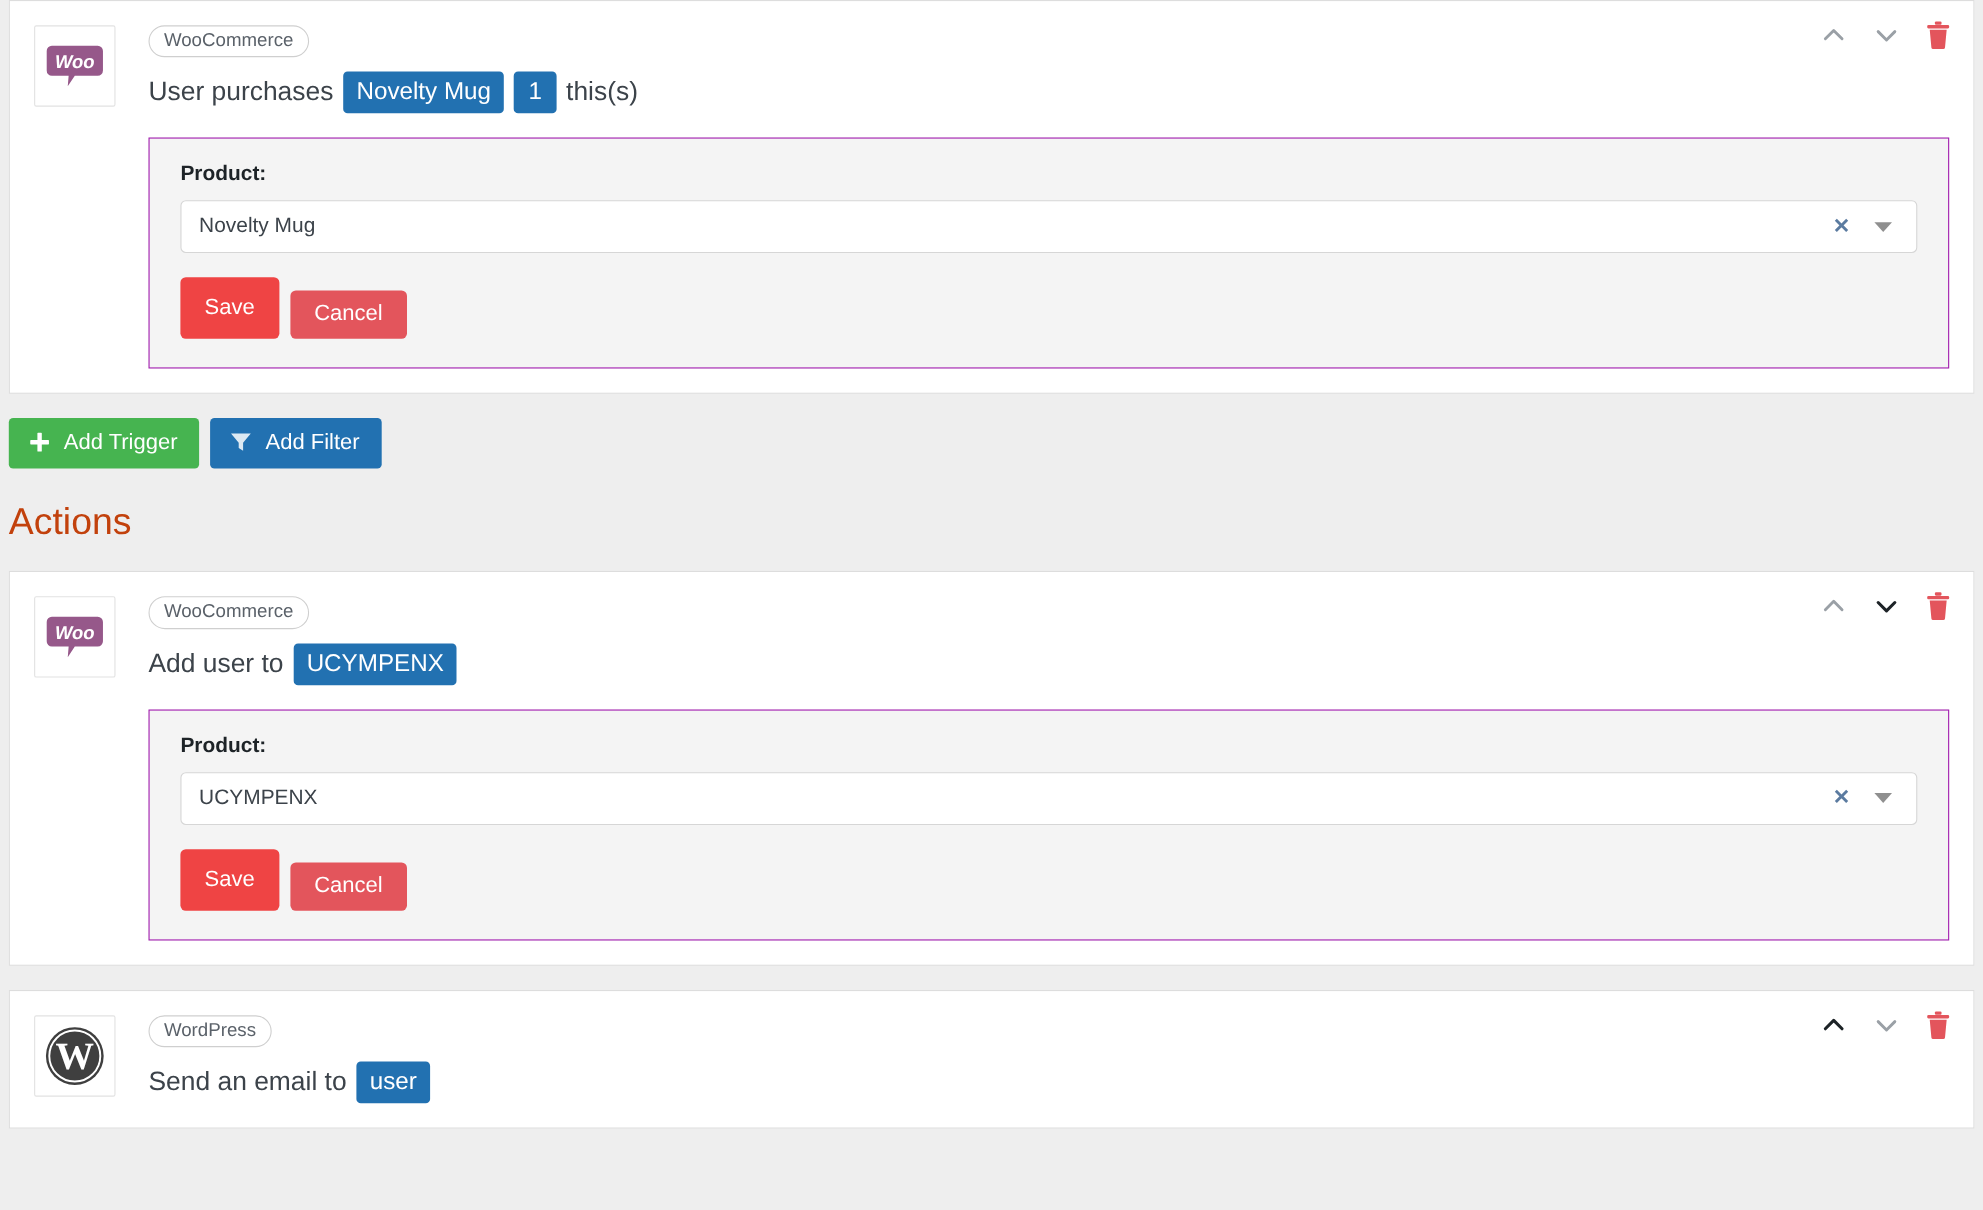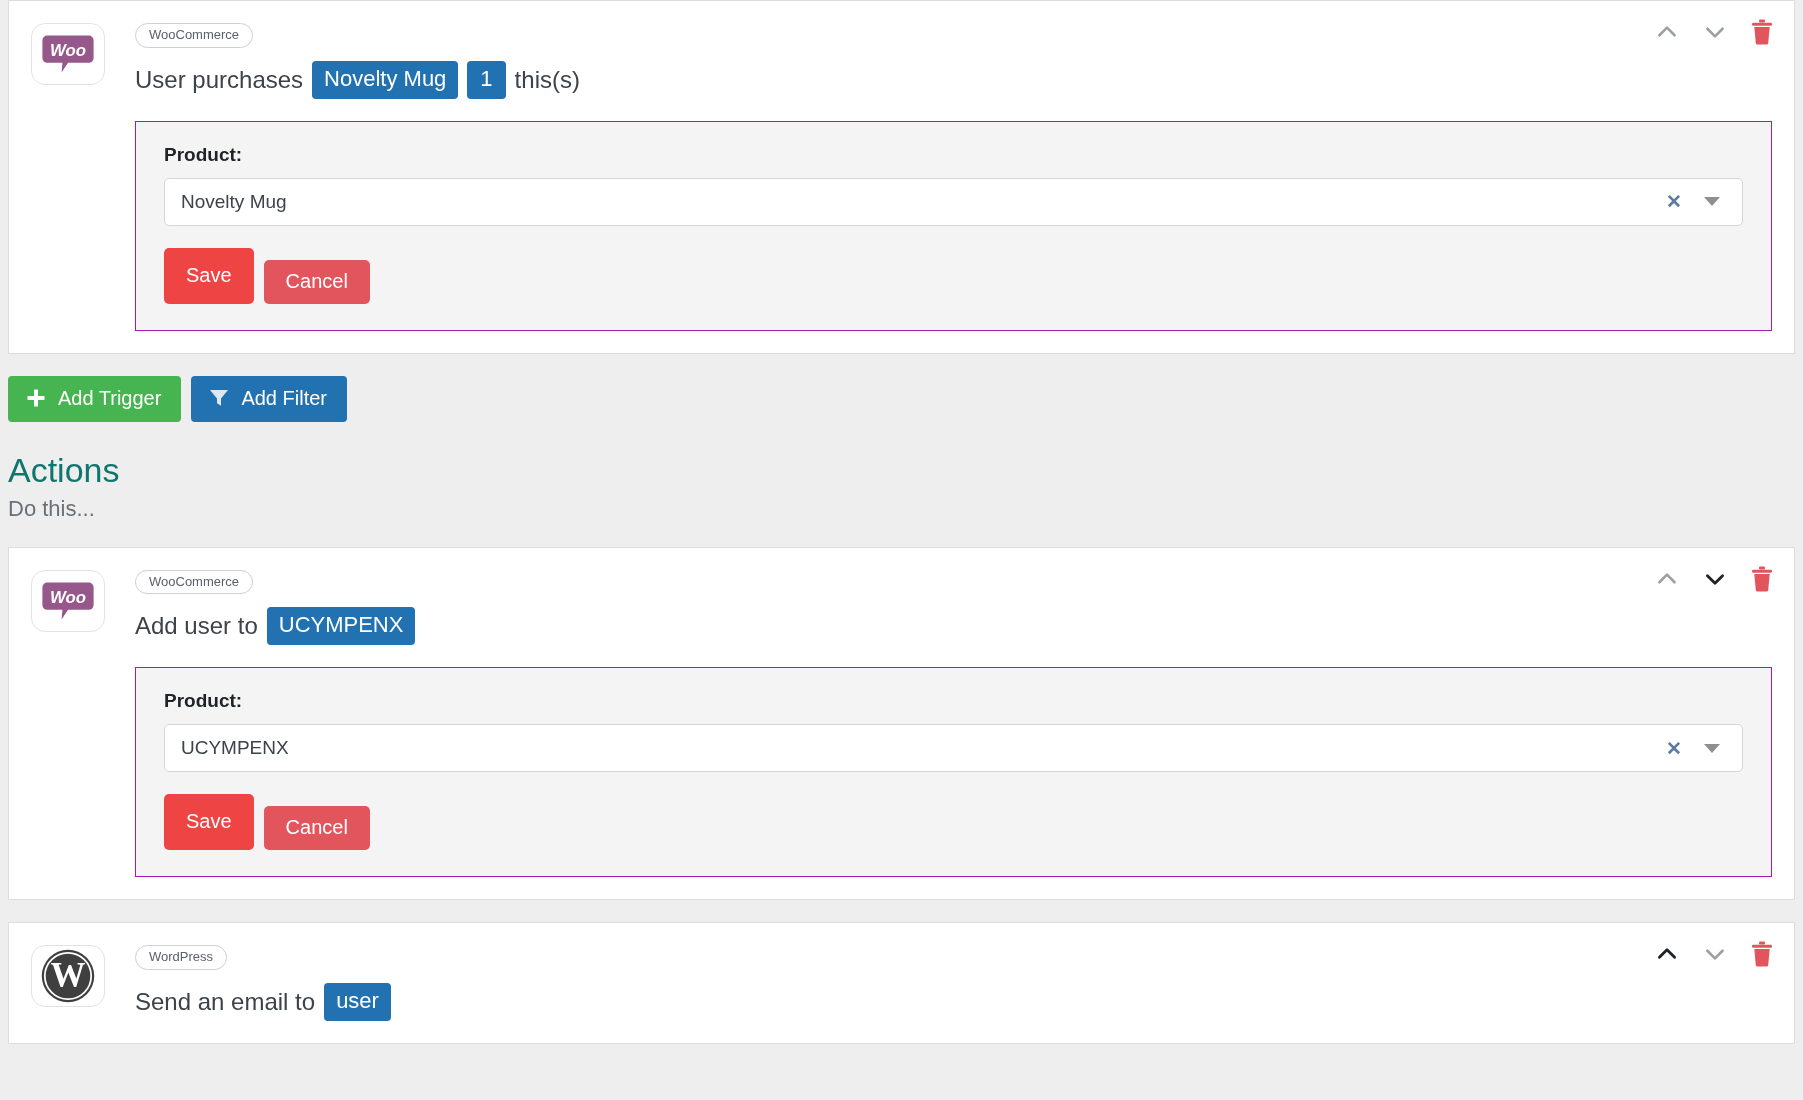--- a/index.html
+++ b/index.html
@@ -18,39 +18,39 @@
     background: #ffffff;
     border: 1px solid #dddddd;
     position: relative;
     margin: 0 8px;
   }
   .card-inner { padding: 20px 22px 22px 22px; }
 
   .card-head { display: flex; align-items: flex-start; }
 
   .logo-box {
-    width: 74px; height: 62px;
+    width: 74px; height: 74px;
     border: 1px solid #e2e2e2;
-    border-radius: 14px;
+    border-radius: 2px;
     background: #fff;
     display: flex; align-items: center; justify-content: center;
     flex: 0 0 74px;
     margin-top: 2px;
   }
   .logo-woo { width: 52px; height: 40px; }
   .logo-wp { width: 56px; height: 56px; }
 
   .head-text { margin-left: 30px; padding-top: 2px; }
 
   .pill {
     display: inline-block;
     border: 1px solid #cfcfcf;
     border-radius: 20px;
     padding: 3px 13px 4px 13px;
-    font-size: 13px;
+    font-size: 17px;
     color: #5a6169;
     background: #fff;
     line-height: 1.2;
   }
 
   .sentence {
     margin-top: 13px;
     font-size: 24px;
     color: #3c434a;
     display: flex;
@@ -159,21 +159,21 @@
   .addbtn-trigger { background: #46b450; }
   .addbtn-filter { background: #2271b1; justify-content: center; }
   .plus-ico { width: 20px; height: 20px; display: block; }
   .funnel-ico { width: 20px; height: 20px; display: block; }
 
   
   .section { padding: 28px 8px 0 8px; }
   .section-title {
     font-size: 34px;
     font-weight: normal;
-    color: #0f766e;
+    color: #c2410c;
     margin: 0;
     line-height: 1.2;
   }
   .section-sub {
     font-size: 22px;
     color: #6b7076;
     margin-top: 6px;
     line-height: 1.2;
   }
 
@@ -255,21 +255,20 @@
         <svg class="funnel-ico" viewBox="0 0 20 20" fill="#dce9f3">
             <path d="M1 2 h18 l-7 8.4 v7.4 l-4 -2.6 v-4.8 z"></path>
           </svg>
       </span>
       <span>Add Filter</span>
     </button>
   </div>
 
   <div class="section">
     <h2 class="section-title">Actions</h2>
-    <div class="section-sub">Do this...</div>
   </div>
 
   <div class="gap"></div>
 
   <div class="card">
     <div class="card-actions">
       <span class="icon-btn">
         <svg class="chev" viewBox="0 0 24 24" fill="none" stroke="#9aa0a6" stroke-width="2.4" stroke-linecap="round" stroke-linejoin="round">
             <polyline points="5,15 12,8 19,15"></polyline>
           </svg>

